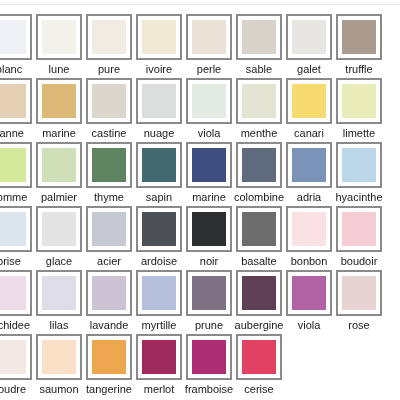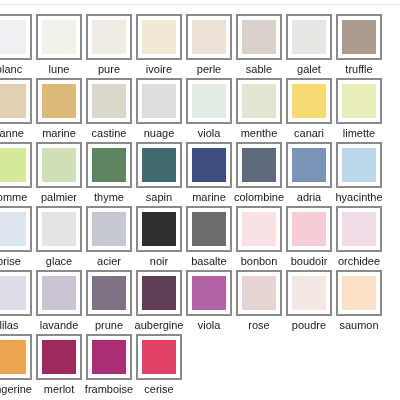--- a/index.html
+++ b/index.html
@@ -243,20 +243,26 @@
         <div class="swatch-label">glace</div>
       </div>
       <div class="swatch-cell">
         <div class="swatch-frame">
           <div class="swatch-chip" style="background: rgb(198, 201, 210);"></div>
         </div>
         <div class="swatch-label">acier</div>
       </div>
       <div class="swatch-cell">
         <div class="swatch-frame">
+          <div class="swatch-chip" style="background: rgb(75, 81, 86);"></div>
+        </div>
+        <div class="swatch-label">ardoise</div>
+      </div>
+      <div class="swatch-cell">
+        <div class="swatch-frame">
           <div class="swatch-chip" style="background: rgb(45, 47, 49);"></div>
         </div>
         <div class="swatch-label">noir</div>
       </div>
       <div class="swatch-cell">
         <div class="swatch-frame">
           <div class="swatch-chip" style="background: rgb(109, 109, 109);"></div>
         </div>
         <div class="swatch-label">basalte</div>
       </div>
@@ -285,20 +291,26 @@
         <div class="swatch-label">lilas</div>
       </div>
       <div class="swatch-cell">
         <div class="swatch-frame">
           <div class="swatch-chip" style="background: rgb(204, 195, 212);"></div>
         </div>
         <div class="swatch-label">lavande</div>
       </div>
       <div class="swatch-cell">
         <div class="swatch-frame">
+          <div class="swatch-chip" style="background: rgb(180, 192, 220);"></div>
+        </div>
+        <div class="swatch-label">myrtille</div>
+      </div>
+      <div class="swatch-cell">
+        <div class="swatch-frame">
           <div class="swatch-chip" style="background: rgb(126, 113, 131);"></div>
         </div>
         <div class="swatch-label">prune</div>
       </div>
       <div class="swatch-cell">
         <div class="swatch-frame">
           <div class="swatch-chip" style="background: rgb(94, 63, 86);"></div>
         </div>
         <div class="swatch-label">aubergine</div>
       </div>

